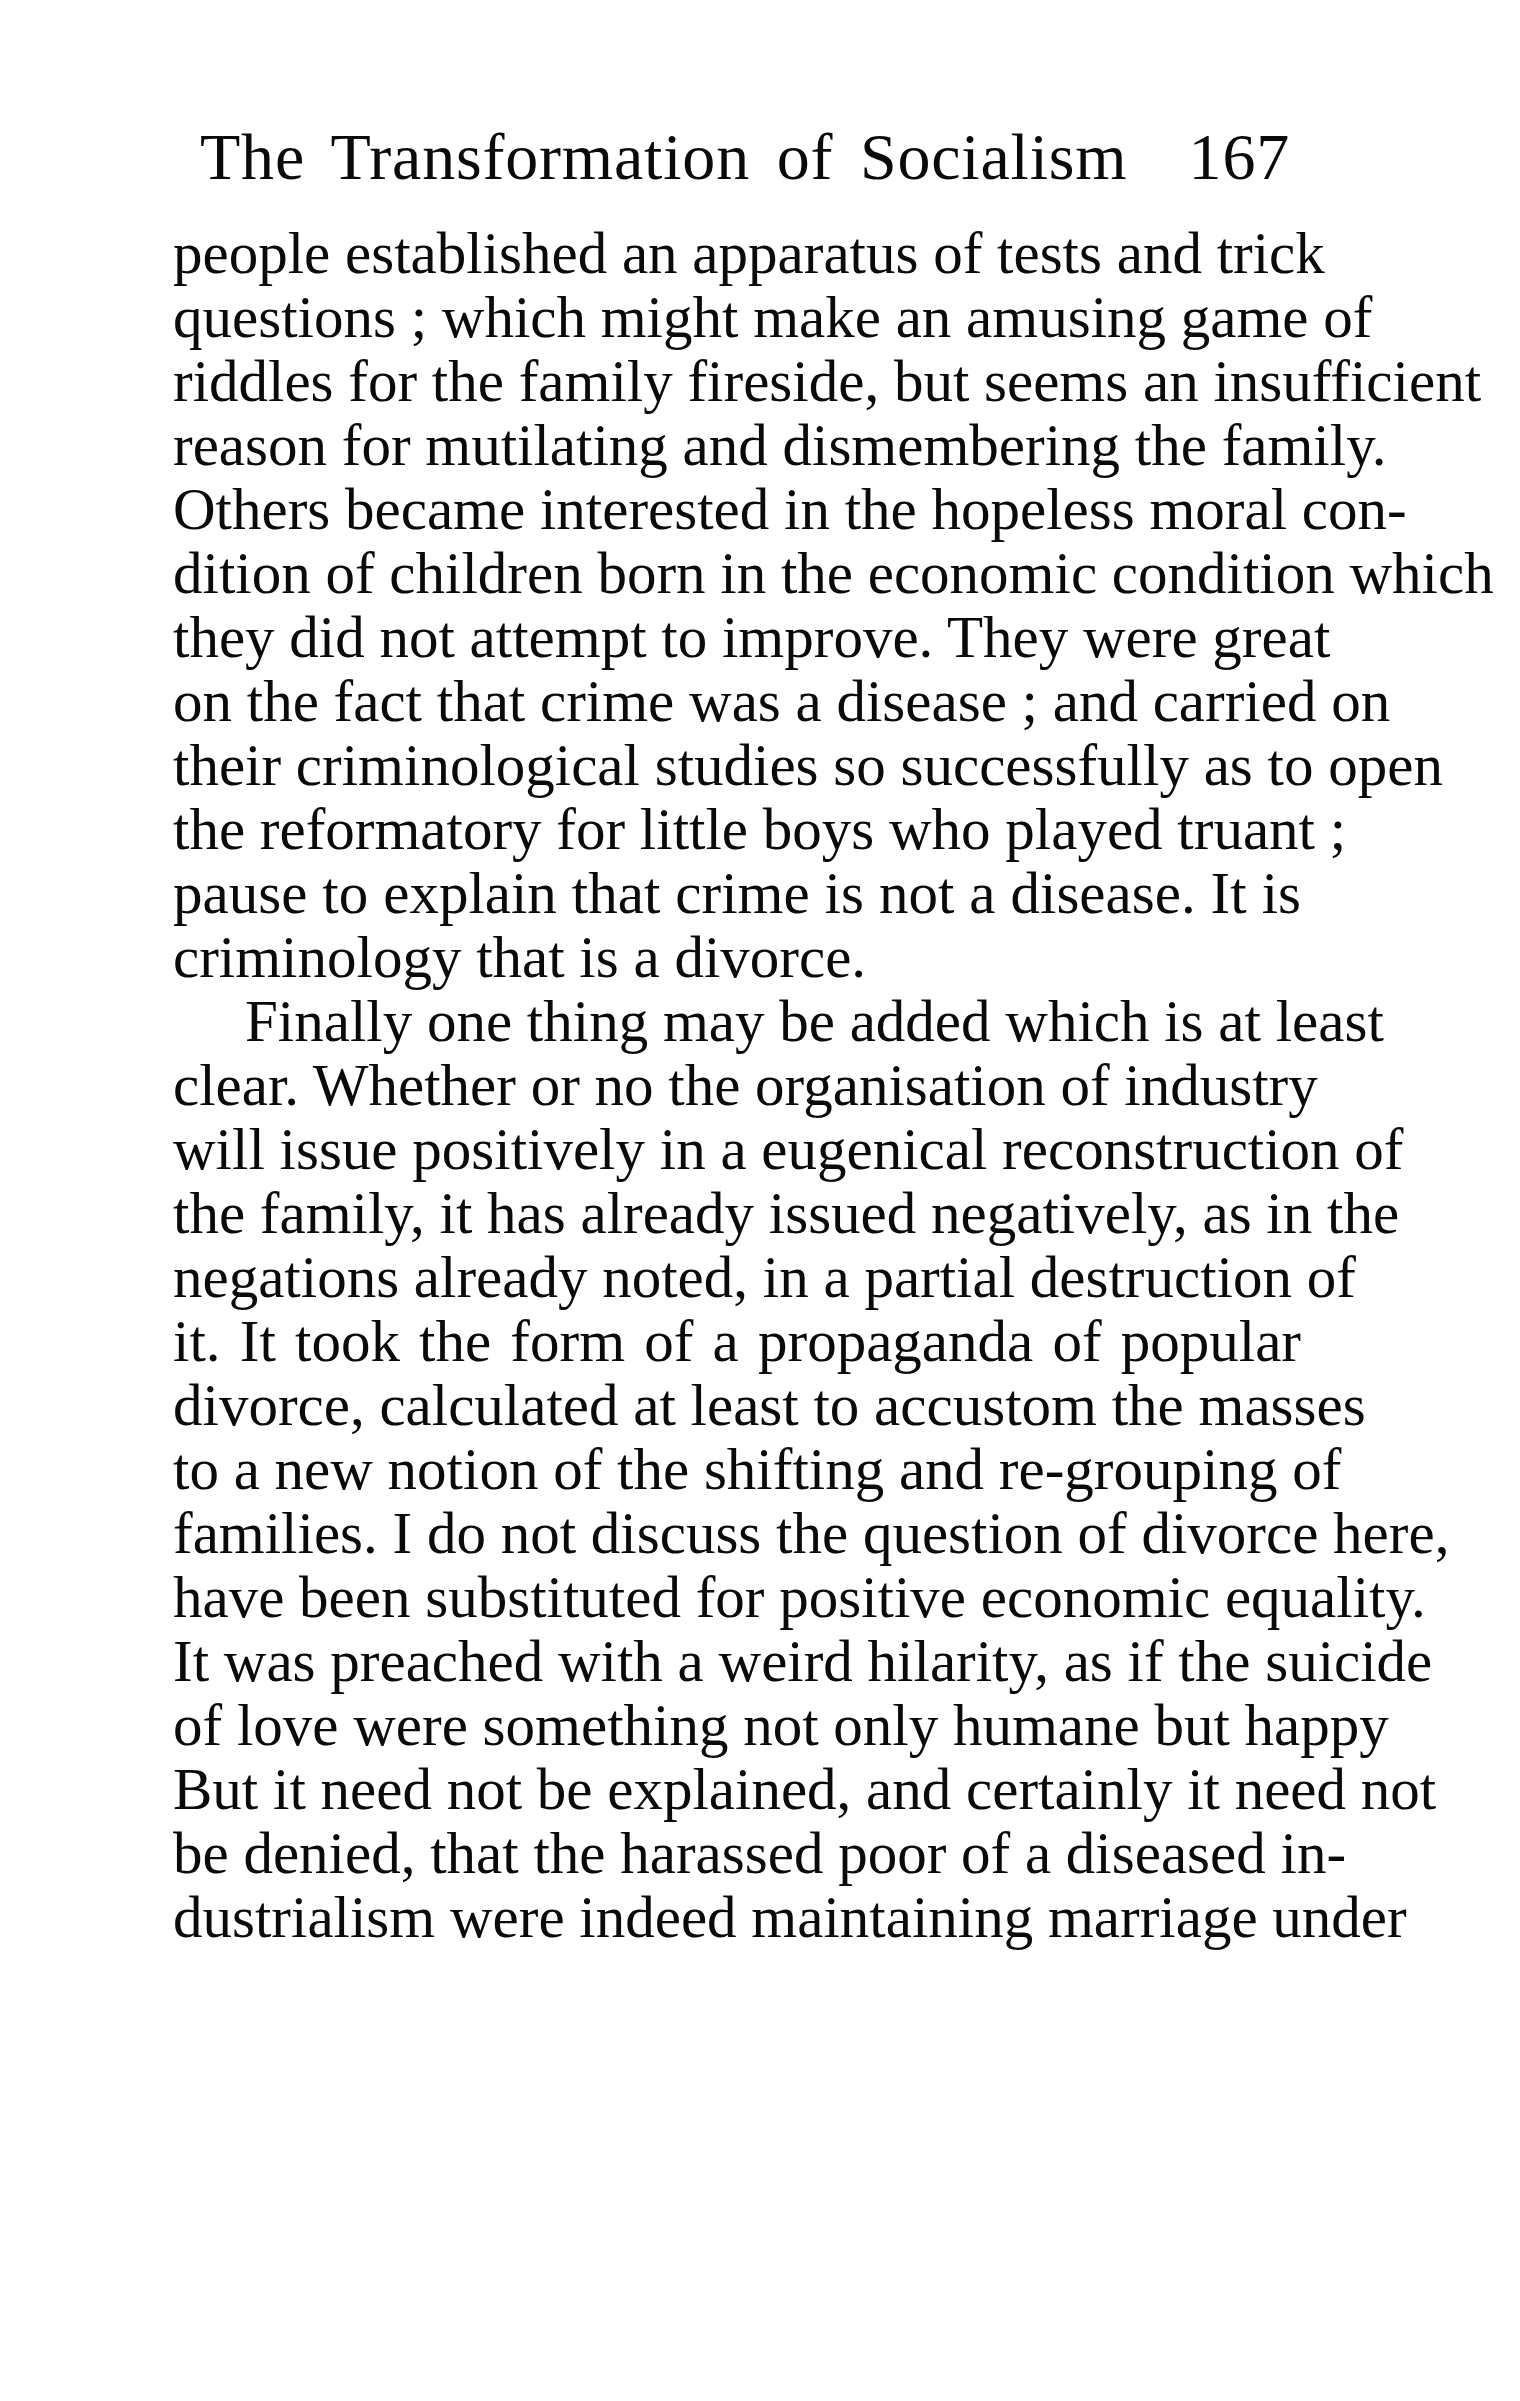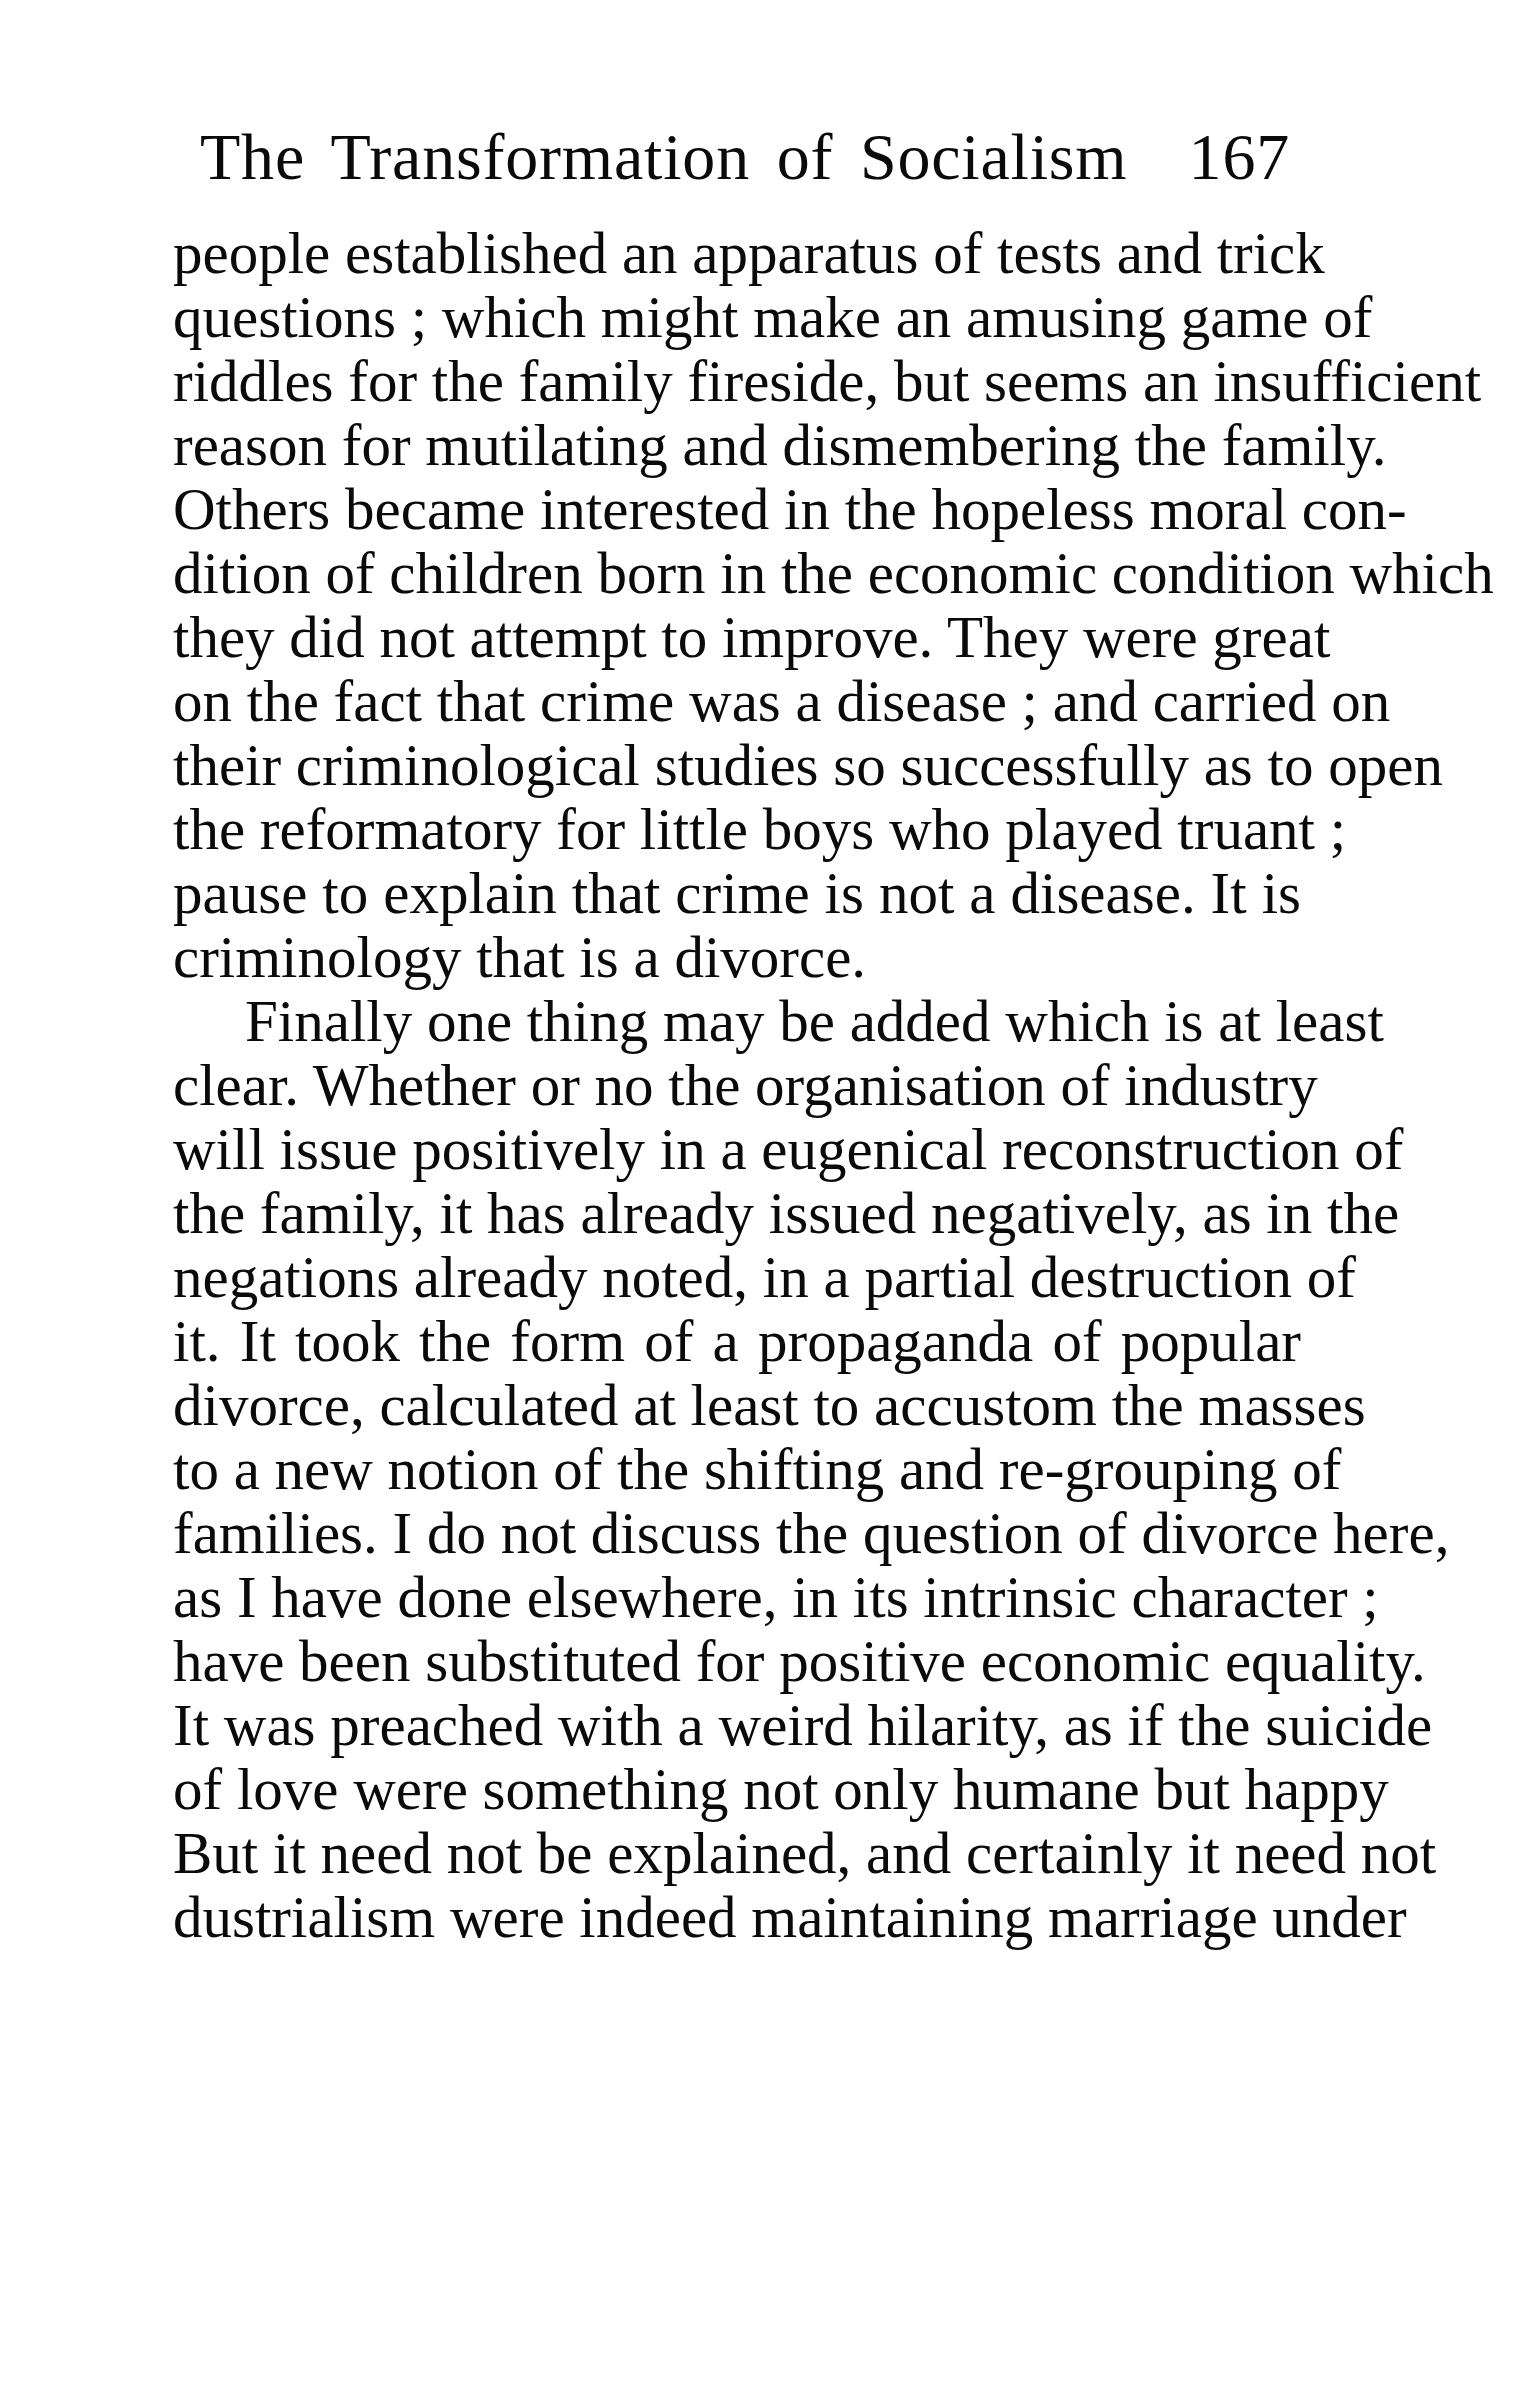--- a/index.html
+++ b/index.html
@@ -98,23 +98,23 @@
     <div class="paragraph">
       <span class="line indent">Finally one thing may be added which is at least</span>
       <span class="line">clear. Whether or no the organisation of industry</span>
       <span class="line">will issue positively in a eugenical reconstruction of</span>
       <span class="line">the family, it has already issued negatively, as in the</span>
       <span class="line">negations already noted, in a partial destruction of</span>
       <span class="line">it. It took the form of a propaganda of popular</span>
       <span class="line">divorce, calculated at least to accustom the masses</span>
       <span class="line">to a new notion of the shifting and re-grouping of</span>
       <span class="line">families. I do not discuss the question of divorce here,</span>
-      <span class="line">as I have done elsewhere, in its intrinsic character ;</span>
       <span class="line">have been substituted for positive economic equality.</span>
       <span class="line">It was preached with a weird hilarity, as if the suicide</span>
       <span class="line">of love were something not only humane but happy</span>
       <span class="line">But it need not be explained, and certainly it need not</span>
+      <span class="line">be denied, that the harassed poor of a diseased in-</span>
       <span class="line">dustrialism were indeed maintaining marriage under</span>
     </div>
   </div>
 
 </div>
 
 
 </body></html>

